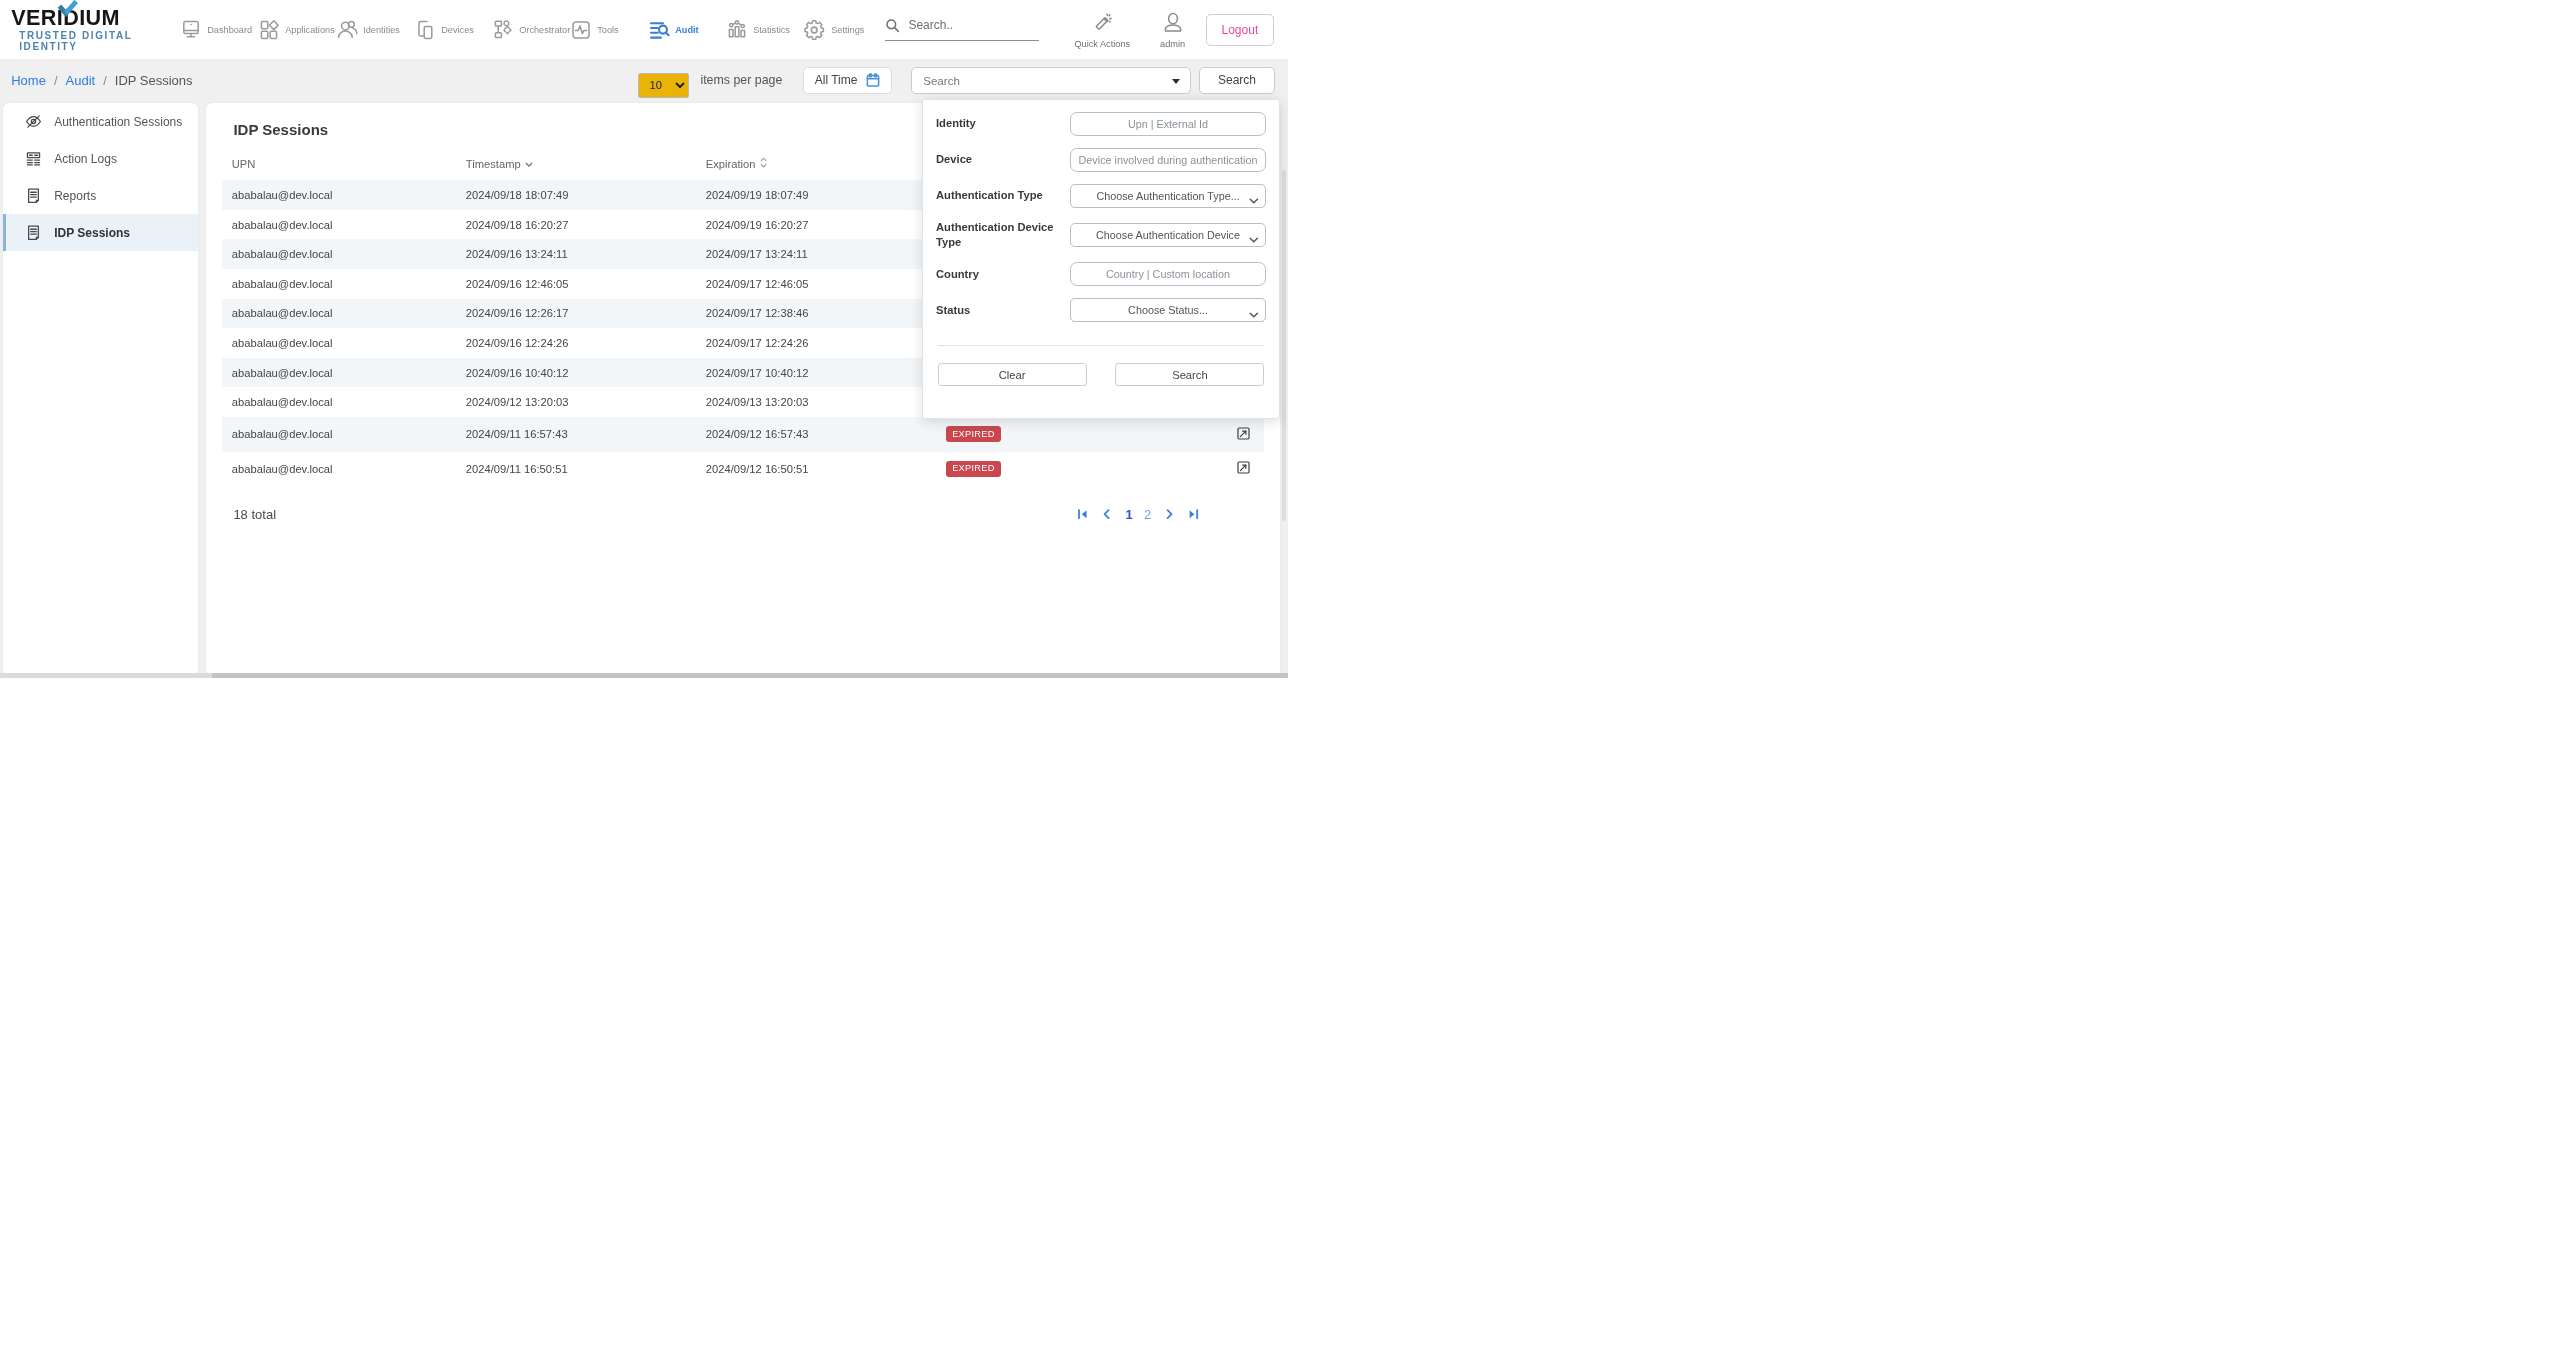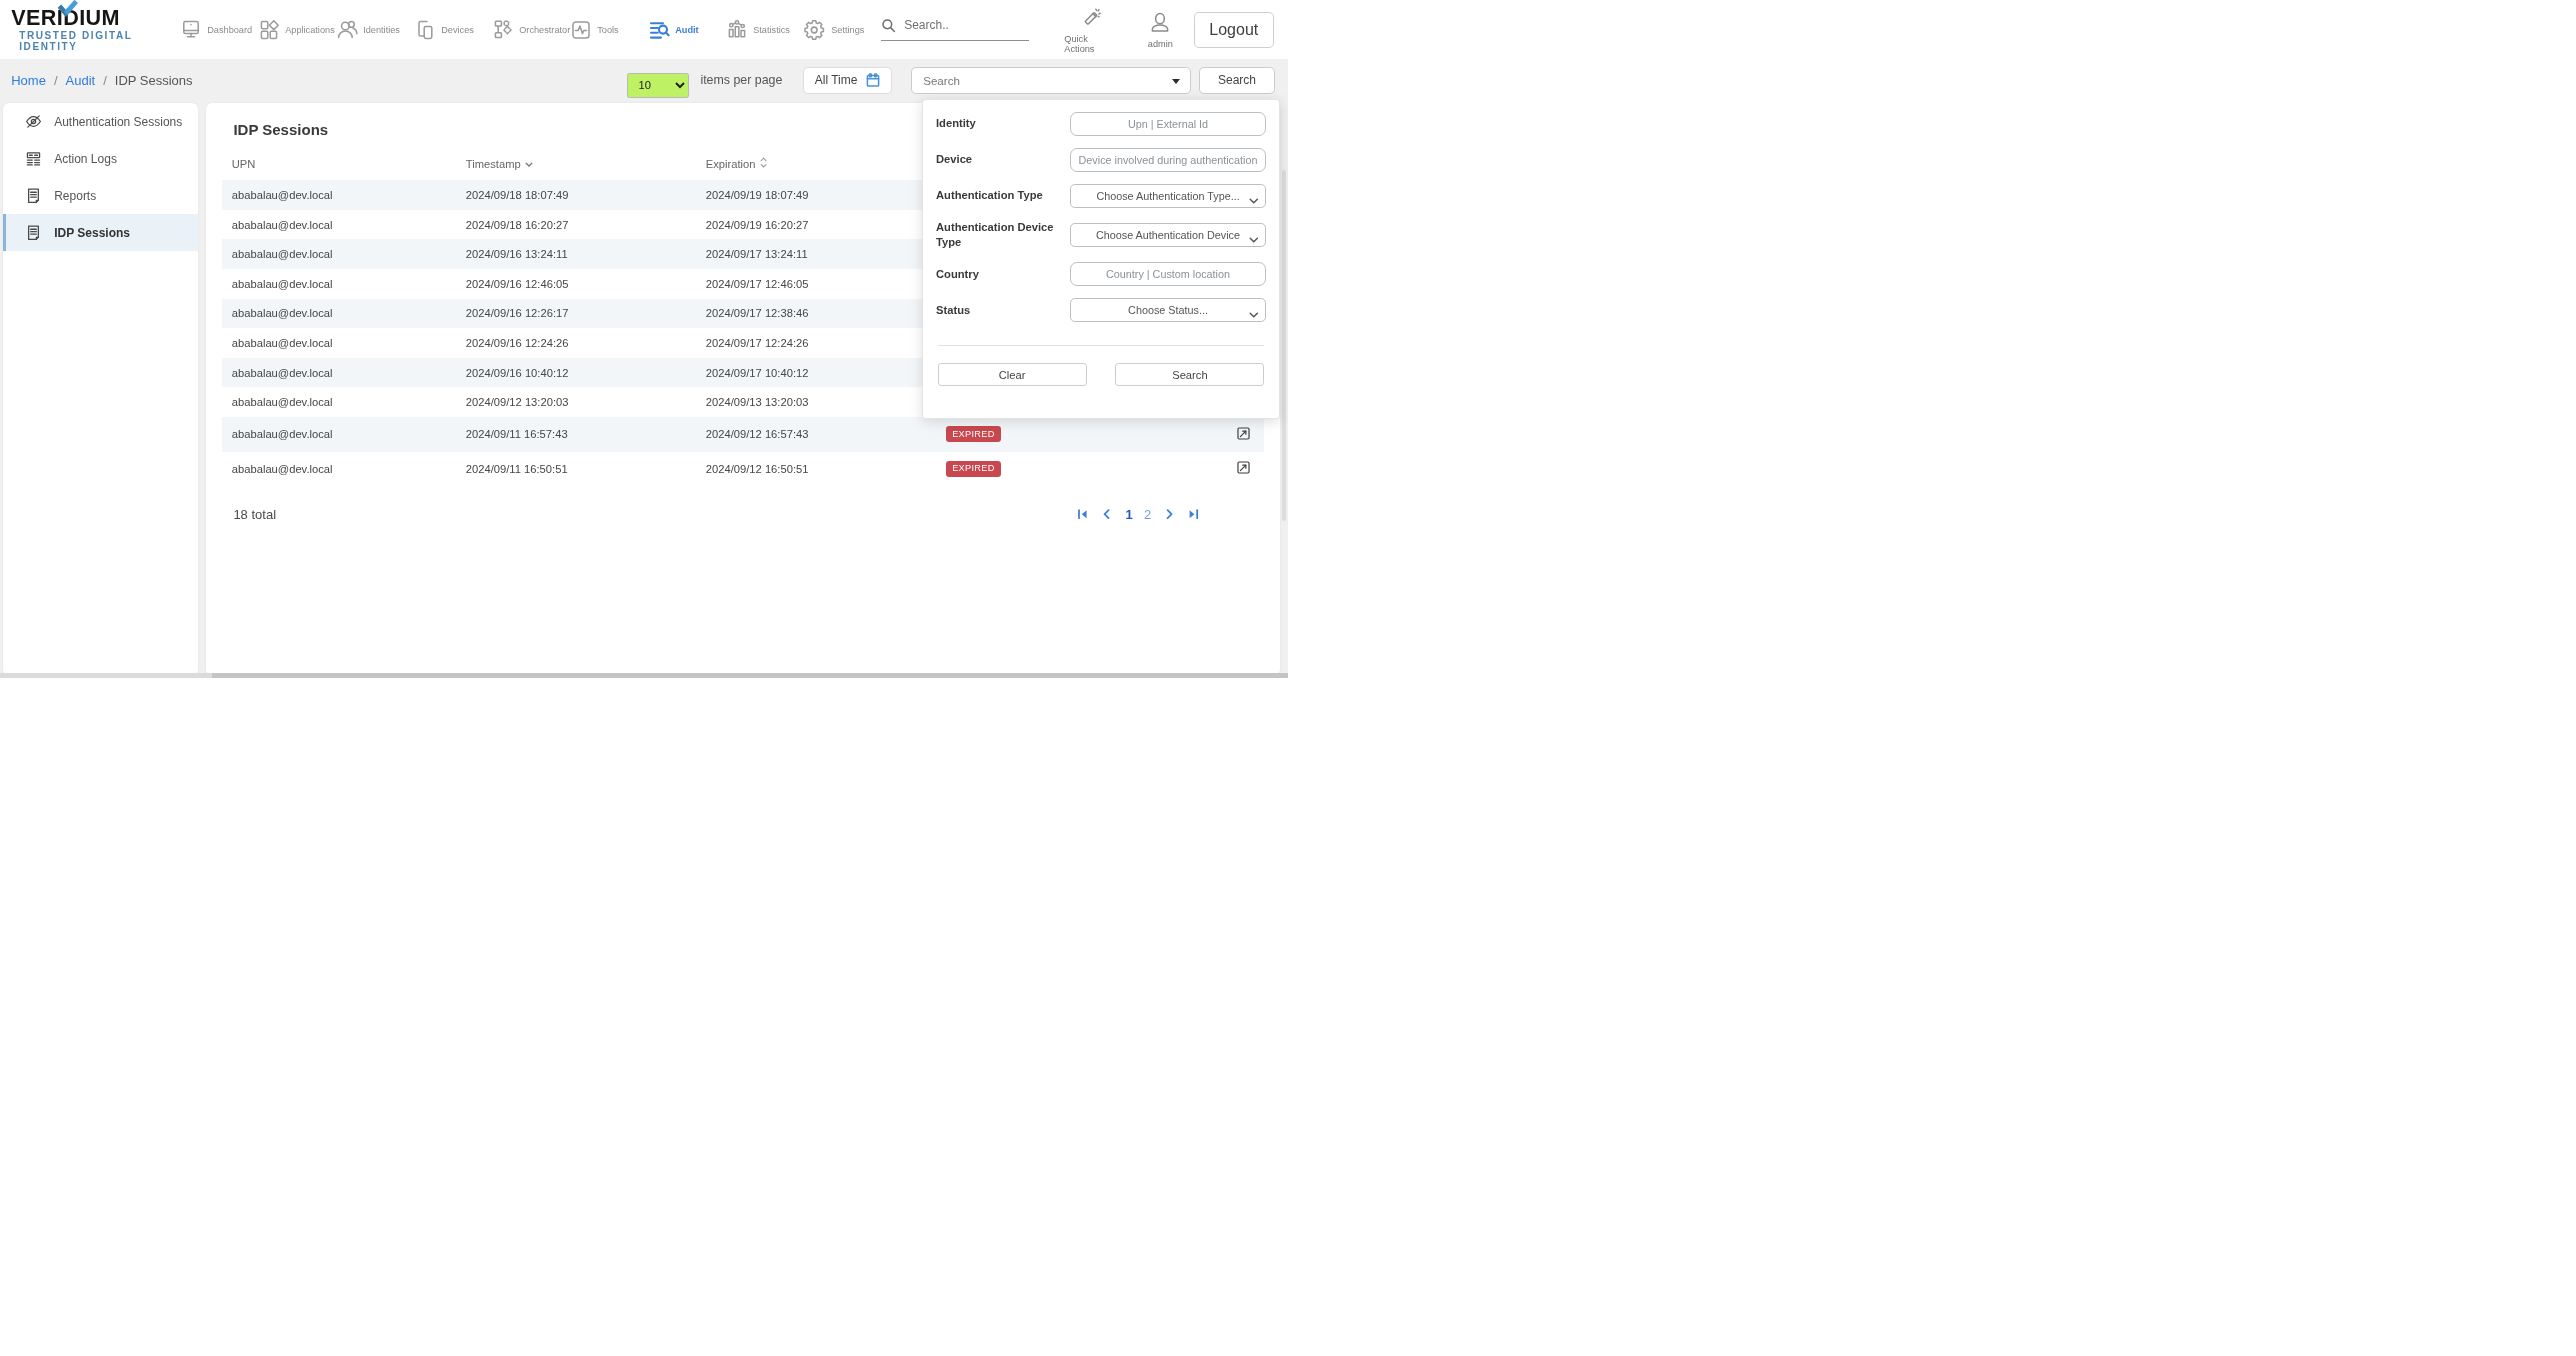--- a/index.html
+++ b/index.html
@@ -18,30 +18,30 @@
   .nav-item.active { color: #3b7fd9; }
   .nav-item.active .nav-label { color: #3b7fd9; font-weight: 700; }
   .icon svg { stroke: currentColor; fill: none; stroke-width: 1.9; stroke-linecap: round; stroke-linejoin: round; display: block; }
   .topsearch { margin-left: auto; display: flex; align-items: center; gap: 8px; width: 154px; border-bottom: 1.2px solid #8f8f8f; padding-bottom: 7.2px; color: #6f6f6f; }
   .topsearch input { border: none; outline: none; font-size: 12px; width: 104px; color: #444; background: transparent; font-family: inherit; }
   .topsearch input::placeholder { color: #6f6f6f; }
   .top-mini { display: flex; flex-direction: column; align-items: center; gap: 4px; color: #8b8b8b; cursor: pointer; }
   .top-mini .nav-label { font-size: 9.2px; color: #6f6f6f; }
   .quick { margin-left: 35px; }
   .useritem { margin-left: 30px; }
-  .logout-btn { margin-left: 21px; padding: 8px 14.4px; background: #fff; border: 0.8px solid #cfcfcf; border-radius: 4.8px; font-size: 16px; color: #404040; cursor: pointer; font-family: inherit; }
+  .logout-btn { margin-left: 21px; padding: 8px 14.4px; background: #fff; border: 0.8px solid #cfcfcf; border-radius: 4.8px; font-size: 12px; color: #ec4899; cursor: pointer; font-family: inherit; }
 
   
   .subbar { height: 42px; display: flex; align-items: center; padding: 0 13px 0 11.2px; }
   .breadcrumb { display: flex; align-items: center; font-size: 13px; }
   .crumb-link { color: #2e7ce0; text-decoration: none; cursor: pointer; }
   .crumb-sep { color: #8a8a8a; margin: 0 8px; }
   .crumb-current { color: #555; }
   .sub-controls { margin-left: auto; display: flex; align-items: center; }
-  .pagesize { width: 62px; height: 25px; border: 0.8px solid #b9b9b9; border-radius: 2.4px; font-size: 11.2px; padding: 0 3.2px 0 6.4px; color: #222; background: #bef264; font-family: inherit; margin-top: 10px; }
+  .pagesize { width: 51px; height: 25px; border: 0.8px solid #b9b9b9; border-radius: 2.4px; font-size: 11.2px; padding: 0 3.2px 0 6.4px; color: #222; background: #eab308; font-family: inherit; margin-top: 10px; }
   .ipp-label { font-size: 12.4px; color: #555; margin: 0 21px 0 11.2px; }
   .alltime-btn { display: flex; align-items: center; gap: 7.2px; height: 27px; padding: 0 10.4px; background: #fff; border: 0.8px solid #ddd; border-radius: 4.8px; font-size: 12px; color: #444; cursor: pointer; font-family: inherit; }
   .combo { position: relative; width: 280px; height: 27px; margin-left: 19px; background: #fff; border: 0.8px solid #ccc; border-radius: 4.8px; }
   .combo input { width: 100%; height: 100%; border: none; outline: none; background: transparent; padding: 0 24px 0 11.2px; font-size: 11.6px; color: #444; font-family: inherit; }
   .combo input::placeholder { color: #777; }
   .combo-arrow { position: absolute; right: 10.4px; top: 11.2px; width: 0; height: 0; border-left: 4.4px solid transparent; border-right: 4.4px solid transparent; border-top: 5.6px solid #2d2d2d; }
   .search-btn { margin-left: 8px; width: 76px; height: 27px; background: #fff; border: 0.8px solid #ccc; border-radius: 4.8px; font-size: 12px; color: #444; cursor: pointer; font-family: inherit; }
 
   
   .content { display: flex; padding: 2.4px 8px 0 3.2px; }

